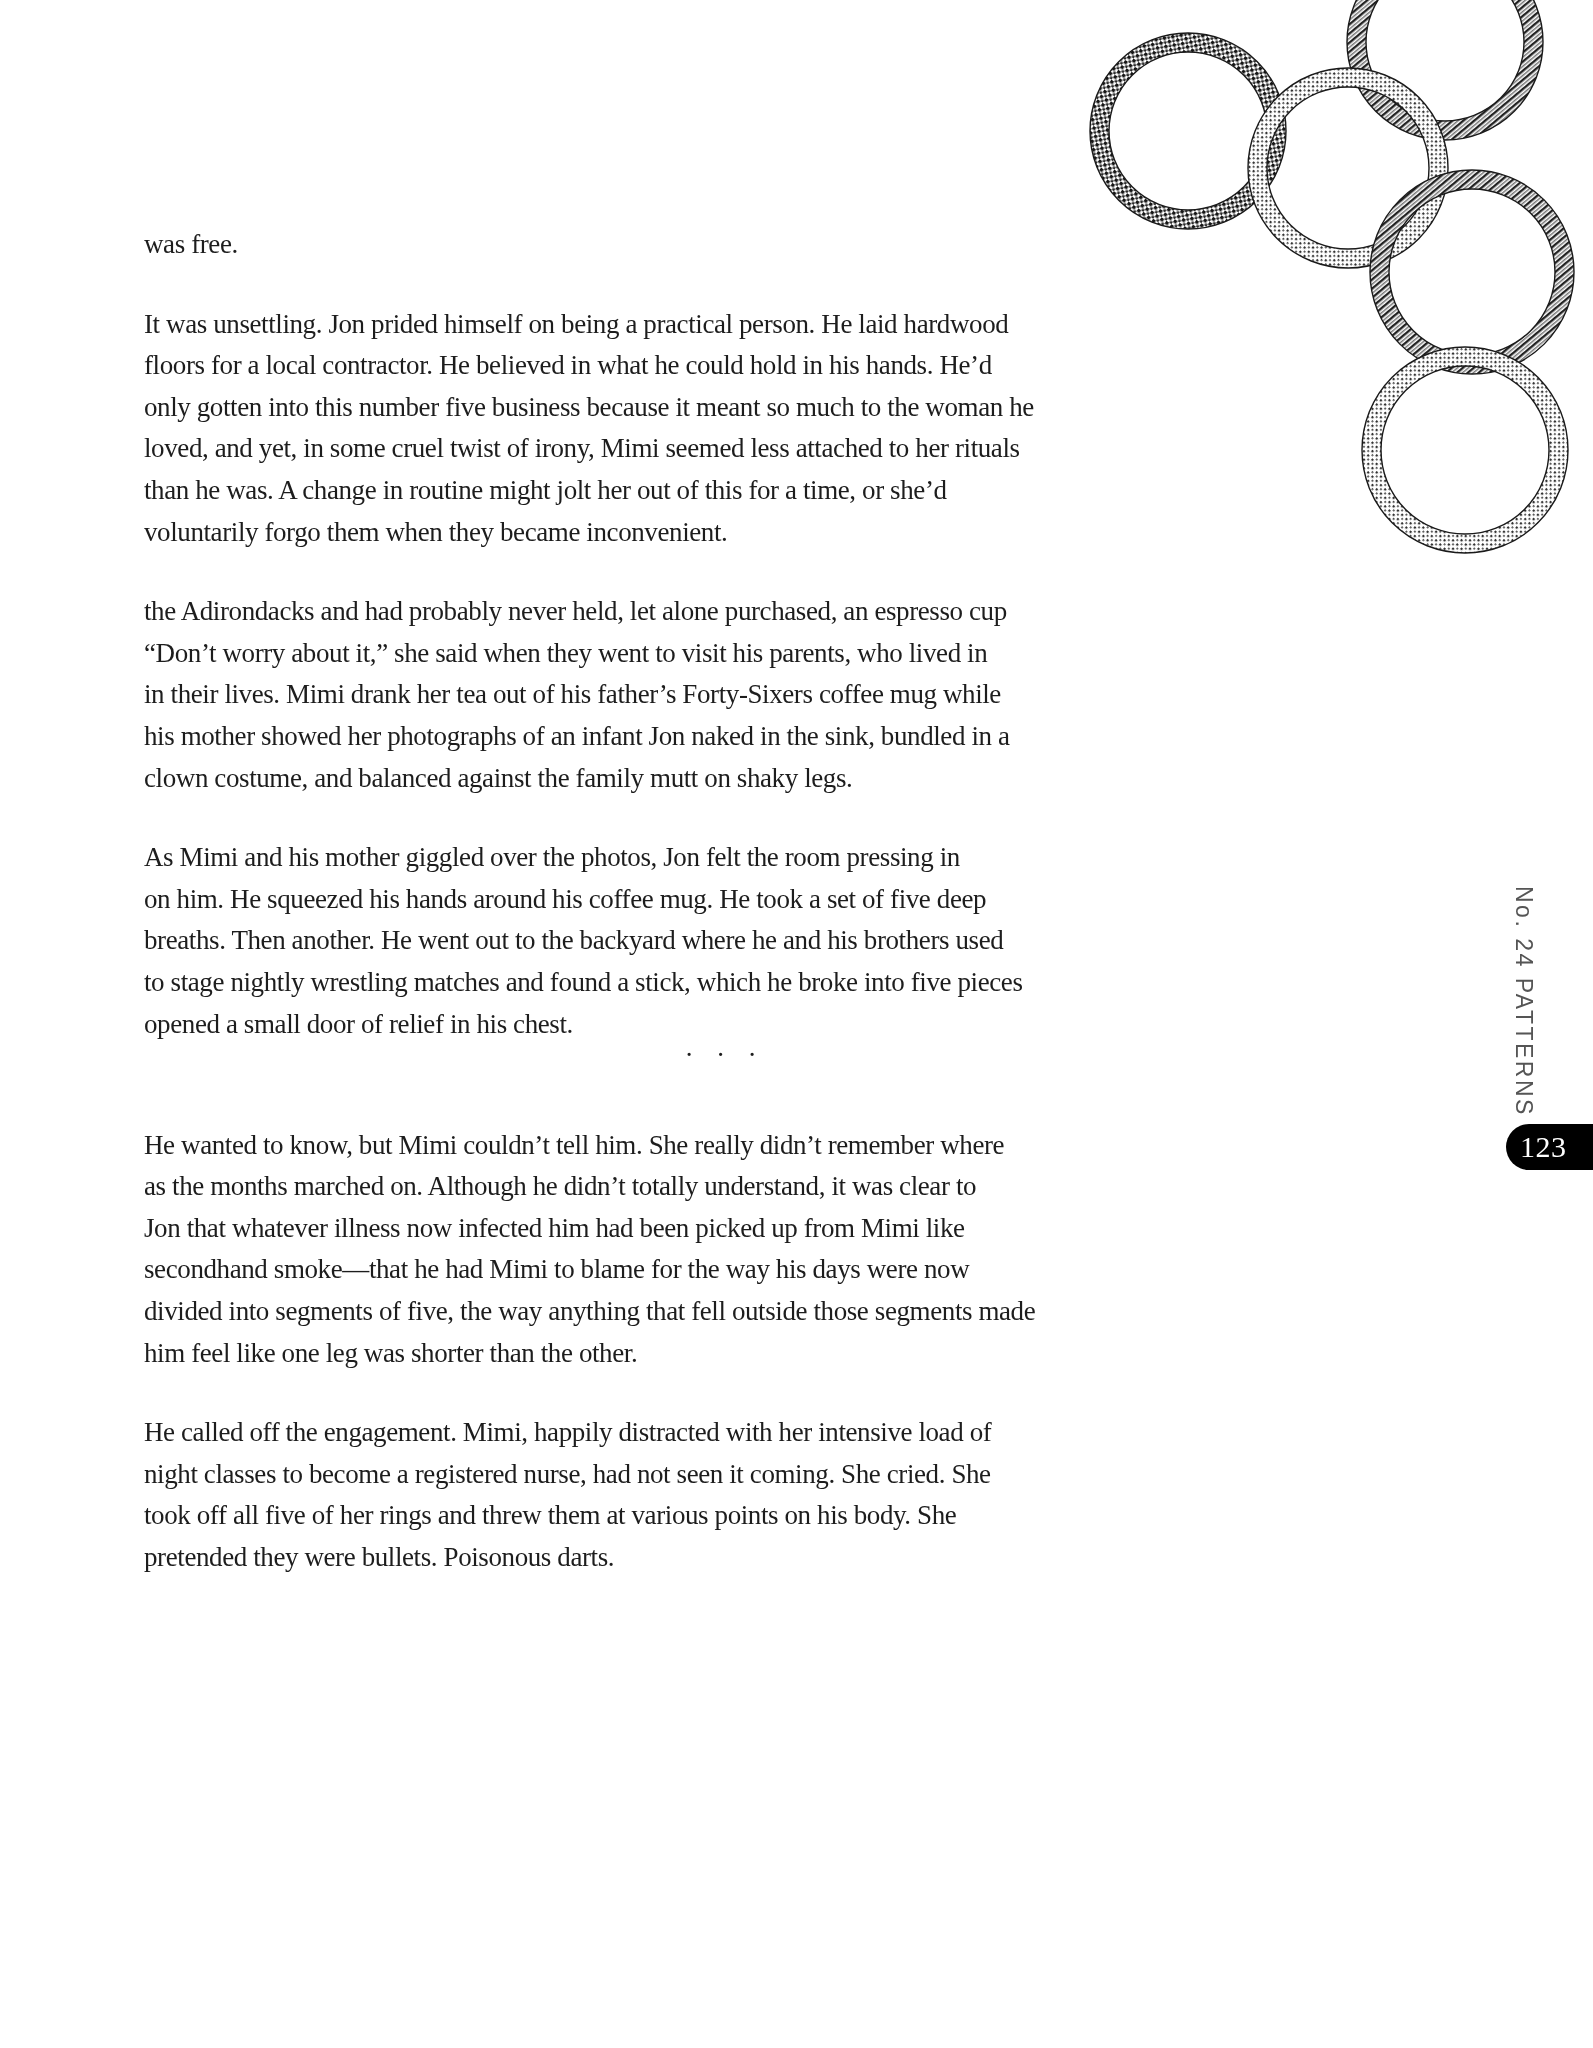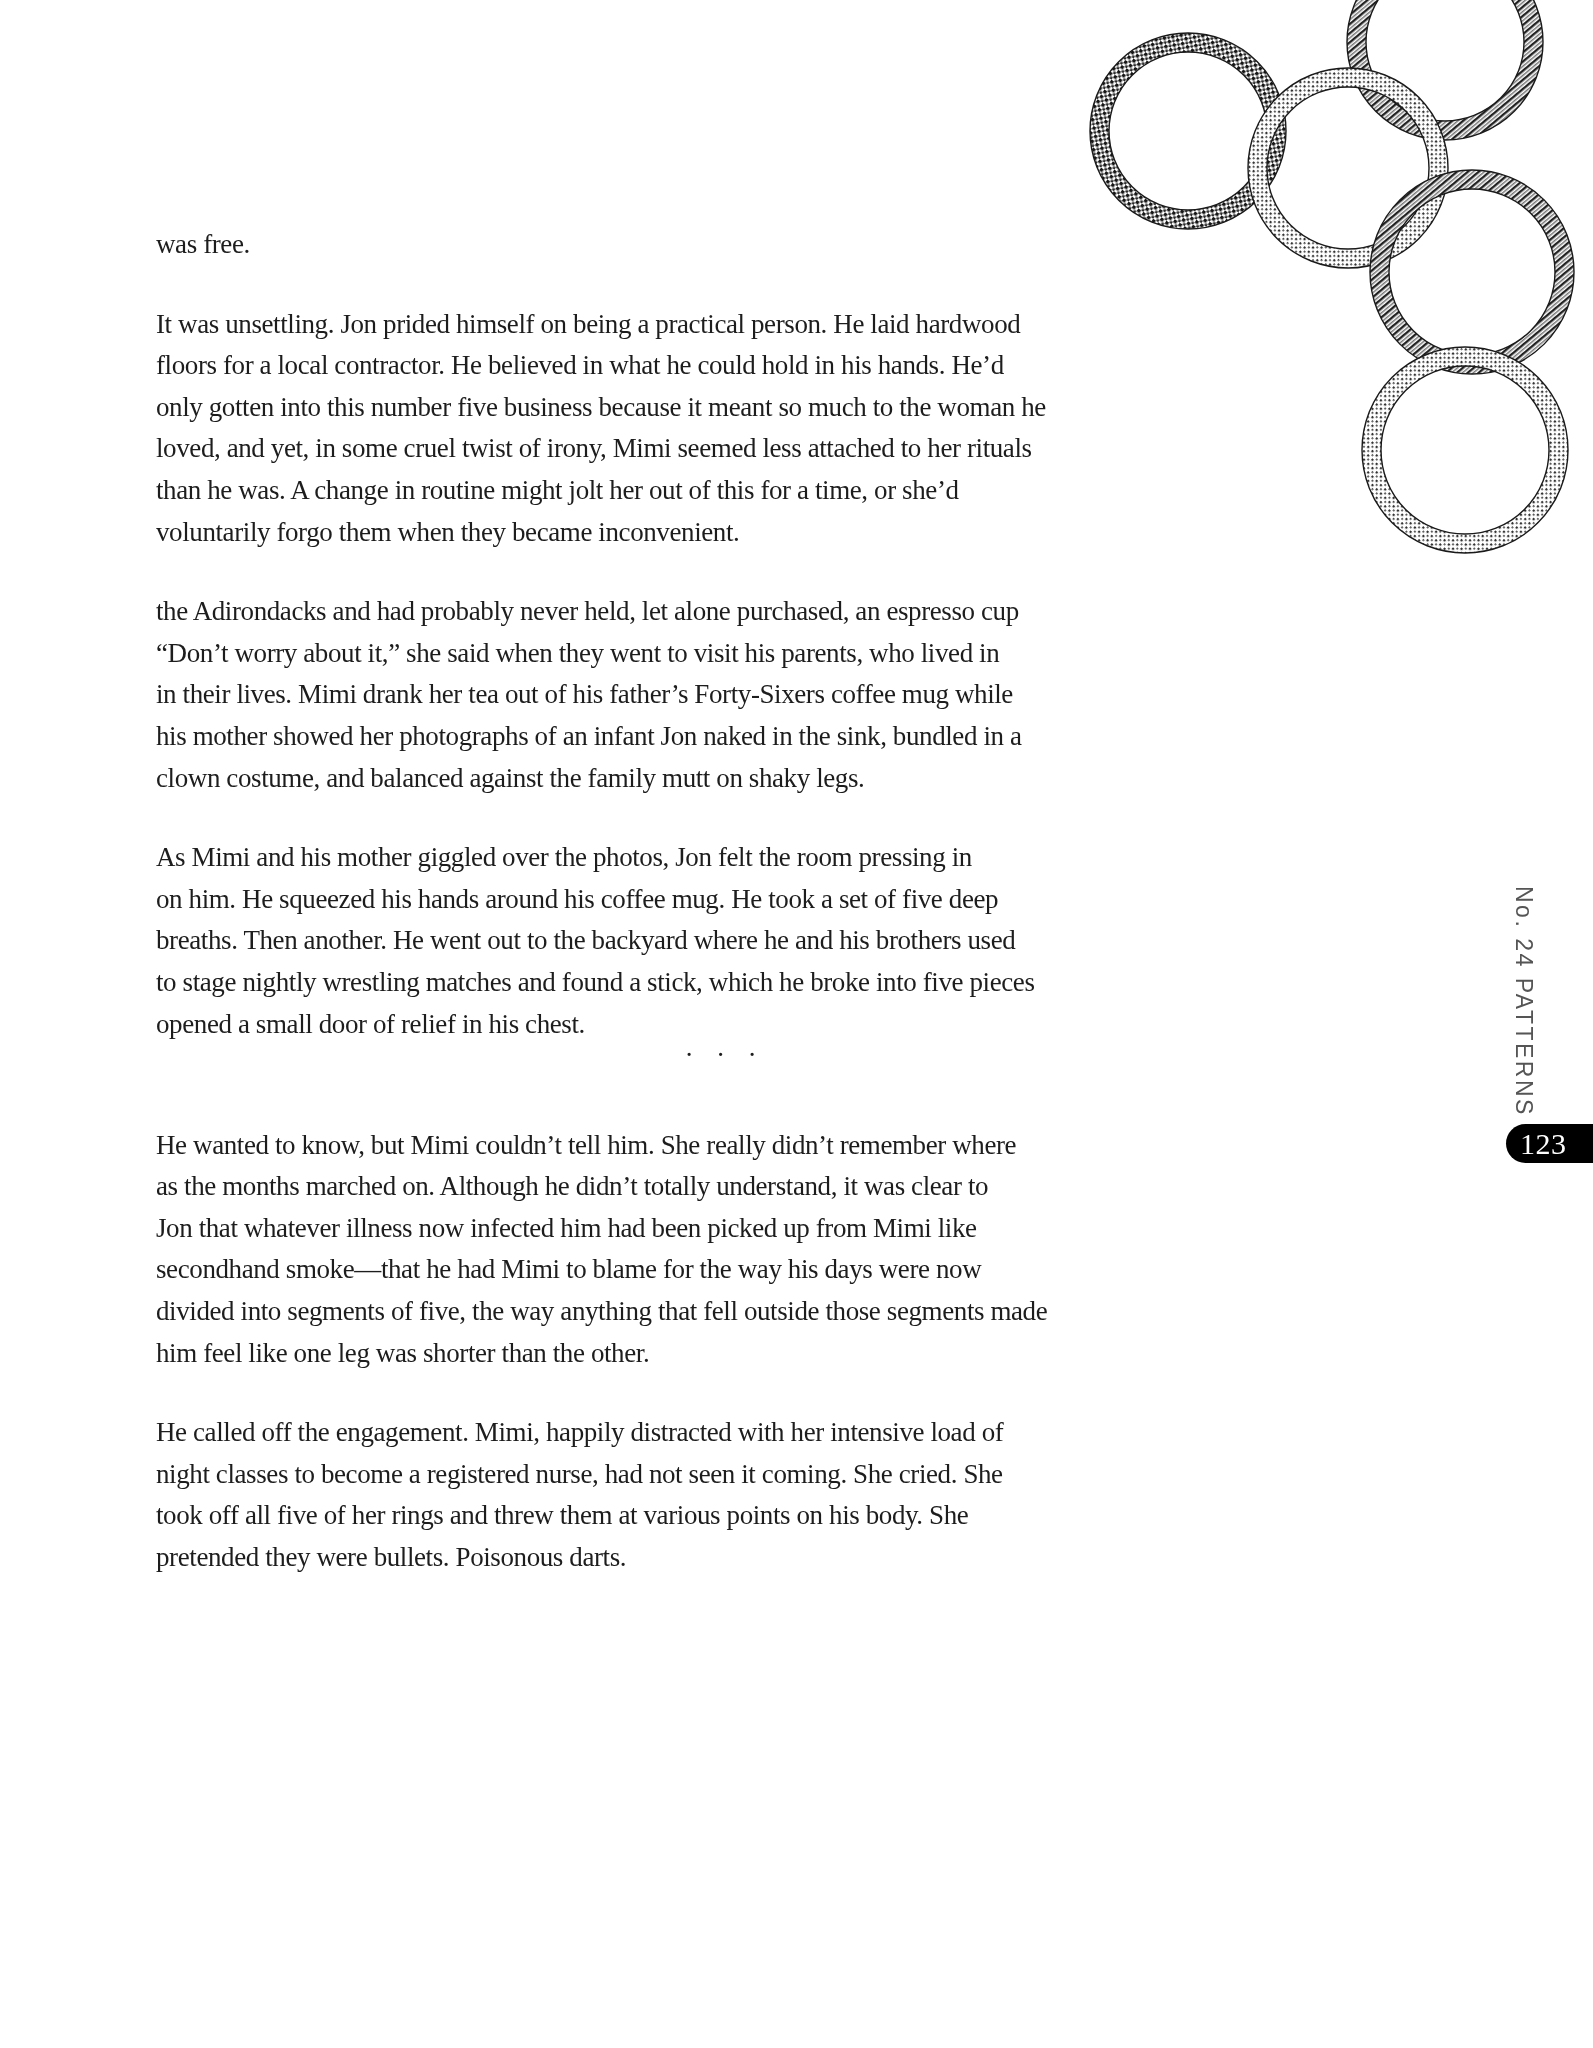--- a/index.html
+++ b/index.html
@@ -11,37 +11,37 @@
     font-family:"Liberation Serif",serif;
     color:#1d1d1d;
   }
   .rings{
     position:absolute;left:1050px;top:0;width:543px;height:560px;
   }
   .article{
     position:absolute;left:140px;top:224px;width:920px;
     font-size:27px;line-height:41.6px;letter-spacing:-0.4px;
   }
-  .paragraph{margin:0 0 38px 16px;}
+  .paragraph{margin:0 0 38px 4px;}
   .line{white-space:nowrap;}
   .divider{
     margin:-56px 0 56px 0;
     text-align:center;
     letter-spacing:9px;
     transform:translateX(125px);
   }
   .sidebar-label{
     position:absolute;left:1510px;top:886px;height:232px;
     writing-mode:vertical-rl;text-orientation:mixed;
     font-family:"Liberation Sans",sans-serif;
     font-size:23px;letter-spacing:2.5px;
     color:#555555;
   }
   .page-badge{
-    position:absolute;left:1506px;top:1124px;width:87px;height:39px;
+    position:absolute;left:1506px;top:1124px;width:87px;height:46px;
     background:#000000;color:#ffffff;
     border-radius:23px 0 0 23px;
     display:flex;align-items:center;
     padding-left:14px;box-sizing:border-box;
     font-family:"Liberation Serif",serif;
     font-size:30px;letter-spacing:0.5px;
   }
 </style>
 </head>
 <body>

